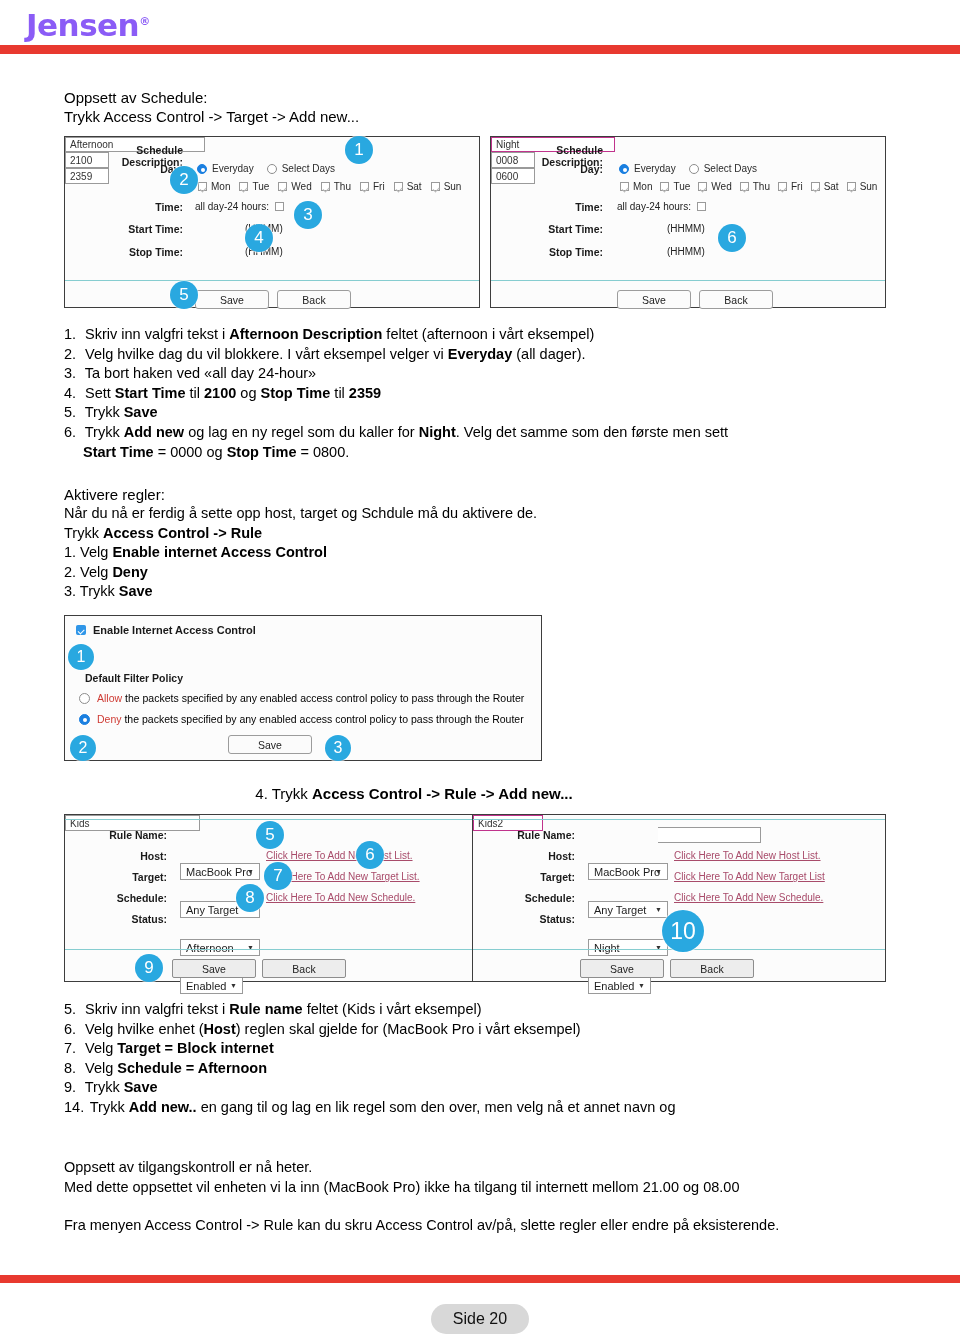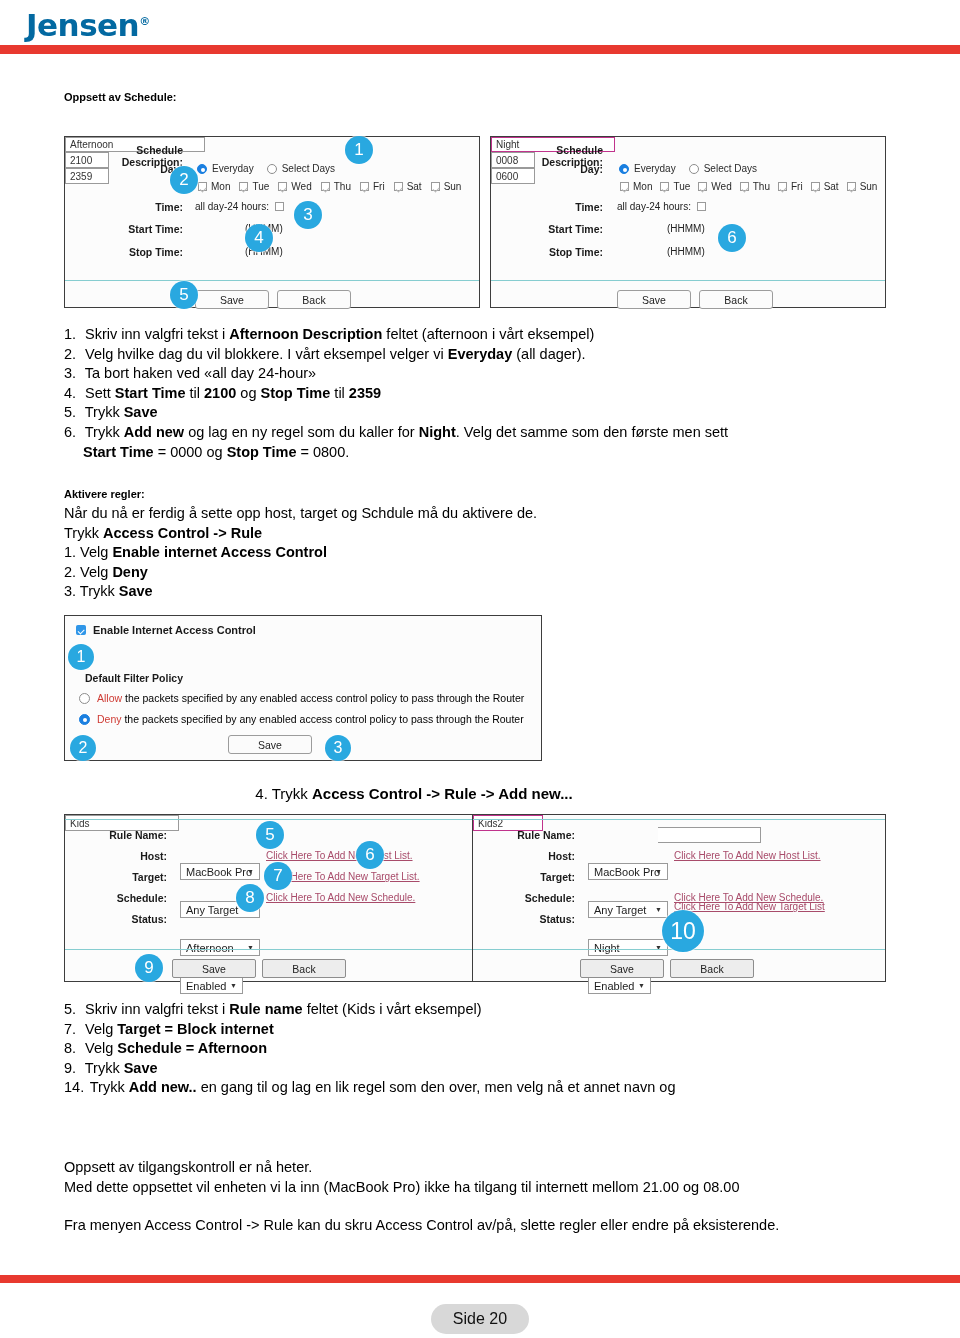--- a/index.html
+++ b/index.html
@@ -10,33 +10,33 @@
     color:#000;
     position:relative;
     overflow:hidden;
   }
   
   .header{position:absolute;left:0;top:0;width:960px;height:56px;background:#fff;}
   .logo{position:absolute;left:26px;top:6px;width:160px;height:38px;}
   .logo-word{
     font-family:"DejaVu Sans", sans-serif;
     font-weight:bold;font-size:31px;letter-spacing:-0.5px;
-    color:#0369a1;line-height:31px;
+    color:#8b5cf6;line-height:31px;
   }
   .logo-reg{font-size:11px;vertical-align:super;}
   .logo-sub{
     font-family:"DejaVu Sans", sans-serif;
     font-size:9.5px;letter-spacing:2.6px;color:#5a5a5a;
     font-weight:bold;margin-top:2px;
   }
   .redbar-top{position:absolute;left:0;top:45px;width:960px;height:9px;background:#e8392f;}
   .redbar-bottom{position:absolute;left:0;top:1275px;width:960px;height:8px;background:#e8392f;}
 
   
-  .h-title{font-size:11px;font-weight:bold;line-height:19px;}
+  .h-title{font-size:15px;font-weight:normal;line-height:19px;}
   .p-line{font-size:14.5px;line-height:19.6px;}
   .p-line b{font-weight:bold;}
   .block{position:absolute;}
 
   
   .panel{
     position:absolute;
     background:#fcfcfc;
     border:1.6px solid #3d3d3d;
     box-sizing:border-box;
@@ -118,20 +118,21 @@
 <div class="header">
   <div class="logo">
     <div class="logo-word"><span>Jensen</span><span class="logo-reg">®</span></div>
     <div class="logo-sub">OF SCANDINAVIA</div>
   </div>
 </div>
 <div class="redbar-top"></div>
 
 <div class="block" style="left:64px;top:88px;width:700px;">
   <div class="h-title">Oppsett av Schedule:</div>
+  <div class="p-line" style="font-size:15px;line-height:20px;">Trykk Access Control -&gt; Target -&gt; Add new...</div>
 </div>
 
 <div class="panel" style="left:64px;top:136px;width:416px;height:172px;">
   <div class="body">
     <div class="row" style="left:8px;top:7px;">
         <span class="lbl" style="width:110px;">Schedule Description:</span>
       </div>
     <div class="txtbox" style="left:130px;top:5px;width:140px;height:15px;">Afternoon</div>
 
     <div class="row" style="left:8px;top:26px;">
@@ -307,21 +308,21 @@
   <div class="p-line" id="rule-heading" style="font-size:15px;line-height:20px;text-align:center;">4. Trykk <b>Access Control -&gt; Rule -&gt; Add new...</b></div>
 </div>
 
 <div class="panel" style="left:64px;top:814px;width:416px;height:168px;">
   <div class="body">
     <div class="teal-rule" style="top:4px;"></div>
 
     <div class="row" style="left:8px;top:14px;">
         <span class="lbl" style="width:94px;">Rule Name:</span>
       </div>
-    <div class="txtbox" style="left:115px;top:12px;width:114px;height:16px;">Kids</div>
+    <div class="txtbox" style="left:115px;top:12px;width:135px;height:16px;">Kids</div>
 
     <div class="row" style="left:8px;top:35px;">
         <span class="lbl" style="width:94px;">Host:</span>
       </div>
     <div class="sel" style="left:115px;top:32px;width:80px;height:17px;">
         <span>MacBook Pro</span>
         <span class="arrow">▼</span>
       </div>
     <div class="lnk" style="position:absolute;left:201px;top:35px;">Click Here To Add New Host List.</div>
 
@@ -376,21 +377,21 @@
       </div>
     <div class="lnk" style="position:absolute;left:201px;top:35px;">Click Here To Add New Host List.</div>
 
     <div class="row" style="left:8px;top:56px;">
         <span class="lbl" style="width:94px;">Target:</span>
       </div>
     <div class="sel" style="left:115px;top:53px;width:80px;height:17px;">
         <span>Any Target</span>
         <span class="arrow">▼</span>
       </div>
-    <div class="lnk" style="position:absolute;left:201px;top:56px;margin-top:30px;">Click Here To Add New Target List</div>
+    <div class="lnk" style="position:absolute;left:201px;top:56px;">Click Here To Add New Target List</div>
 
     <div class="row" style="left:8px;top:77px;">
         <span class="lbl" style="width:94px;">Schedule:</span>
       </div>
     <div class="sel" style="left:115px;top:74px;width:80px;height:17px;">
         <span>Night</span>
         <span class="arrow">▼</span>
       </div>
     <div class="lnk" style="position:absolute;left:201px;top:77px;">Click Here To Add New Schedule.</div>
 
@@ -410,20 +411,21 @@
 
 <div class="callout" style="left:256px;top:821px;width:28px;height:28px;font-size:17px;">5</div>
 <div class="callout" style="left:356px;top:841px;width:28px;height:28px;font-size:17px;">6</div>
 <div class="callout" style="left:264px;top:862px;width:28px;height:28px;font-size:17px;">7</div>
 <div class="callout" style="left:236px;top:884px;width:28px;height:28px;font-size:17px;">8</div>
 <div class="callout" style="left:135px;top:954px;width:28px;height:28px;font-size:17px;">9</div>
 <div class="callout" style="left:662px;top:910px;width:42px;height:42px;font-size:23px;">10</div>
 
 <div class="block" id="steps-5-10" style="left:64px;top:1000px;width:880px;">
     <div class="p-line"><span style="display:inline-block;min-width:17px">5.</span> Skriv inn valgfri tekst i <b>Rule name</b> feltet (Kids i vårt eksempel)</div>
+    <div class="p-line"><span style="display:inline-block;min-width:17px">6.</span> Velg hvilke enhet (<b>Host</b>) reglen skal gjelde for (MacBook Pro i vårt eksempel)</div>
     <div class="p-line"><span style="display:inline-block;min-width:17px">7.</span> Velg <b>Target = Block internet</b></div>
     <div class="p-line"><span style="display:inline-block;min-width:17px">8.</span> Velg <b>Schedule = Afternoon</b></div>
     <div class="p-line"><span style="display:inline-block;min-width:17px">9.</span> Trykk <b>Save</b></div>
     <div class="p-line"><span style="display:inline-block;min-width:22px">14.</span> Trykk <b>Add new..</b> en gang til og lag en lik regel som den over, men velg nå et annet navn og</div>
   </div>
 
 <div class="block" style="left:64px;top:1158px;width:880px;">
   <div class="p-line">Oppsett av tilgangskontroll er nå heter.</div>
   <div class="p-line">Med dette oppsettet vil enheten vi la inn (MacBook Pro) ikke ha tilgang til internett mellom 21.00 og 08.00</div>
   <div class="p-line" style="margin-top:19px;">Fra menyen Access Control -&gt; Rule kan du skru Access Control av/på, slette regler eller endre på eksisterende.</div>

